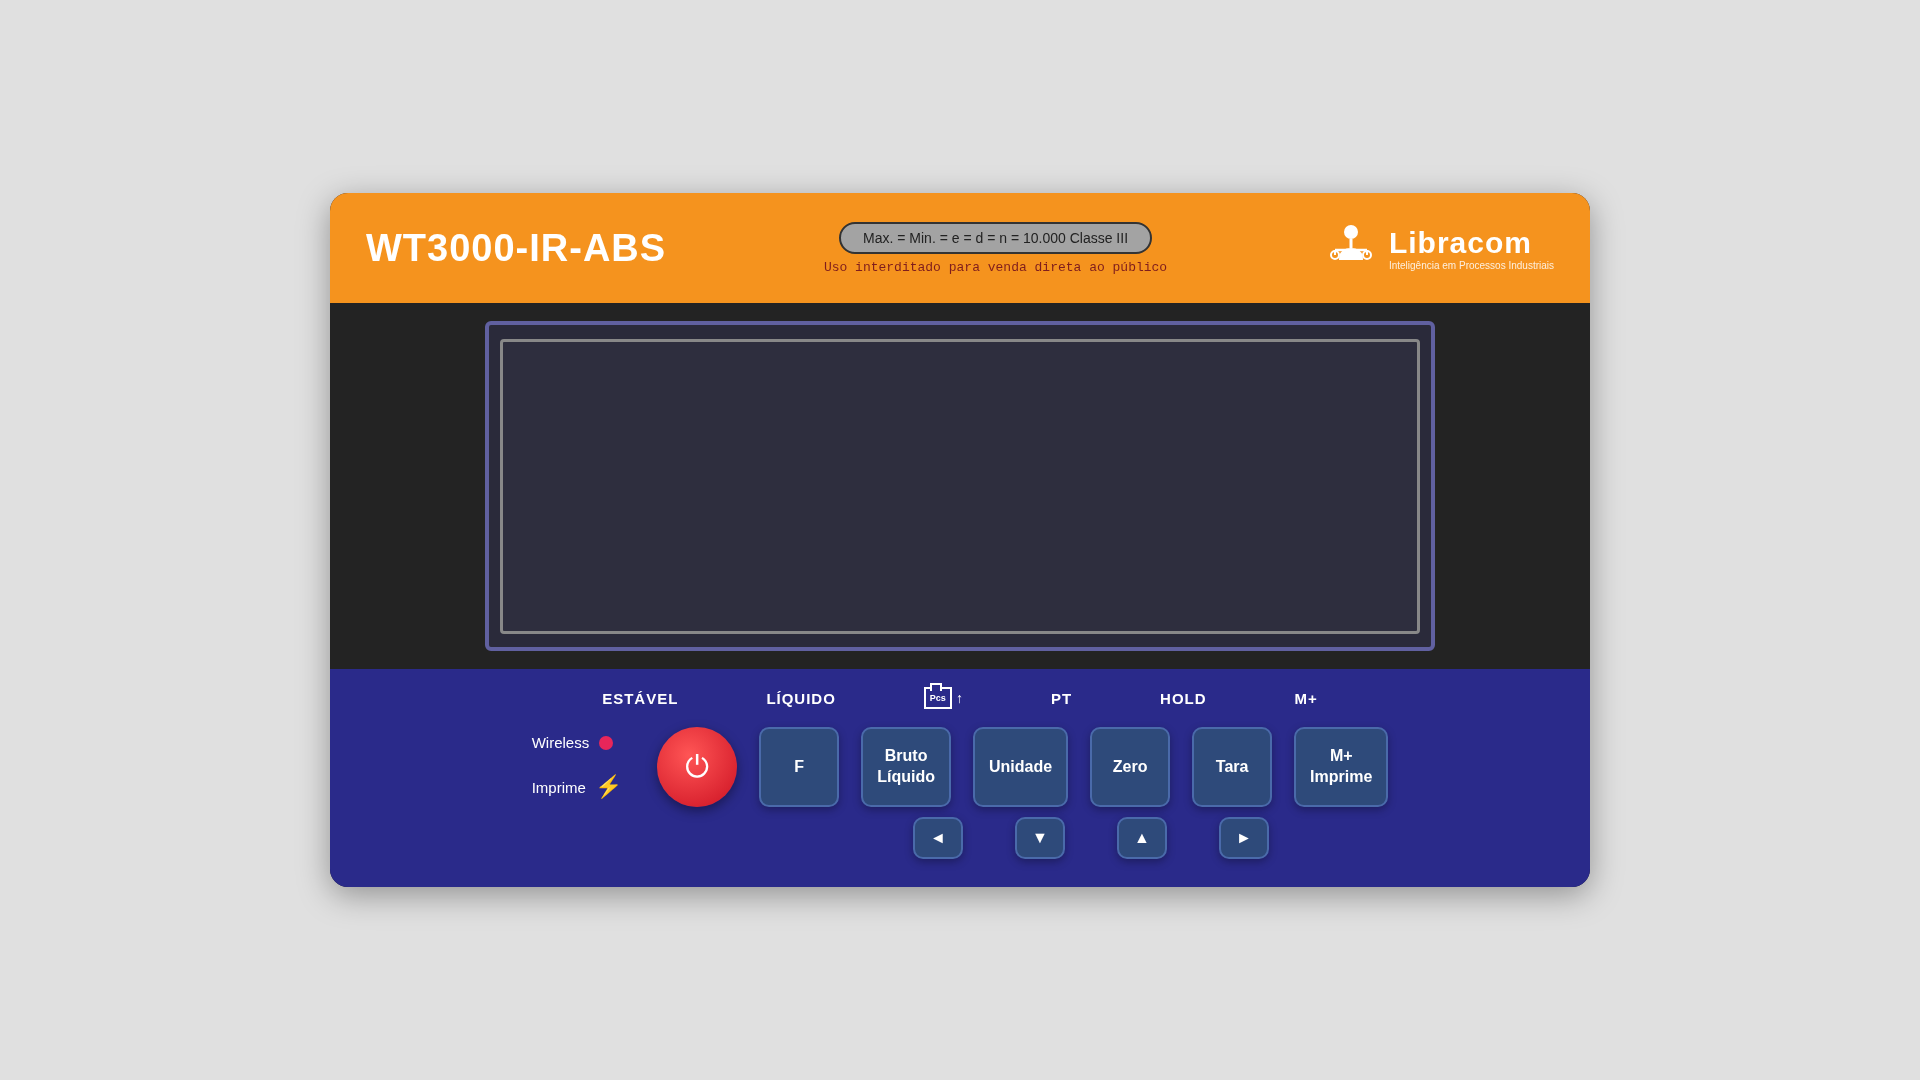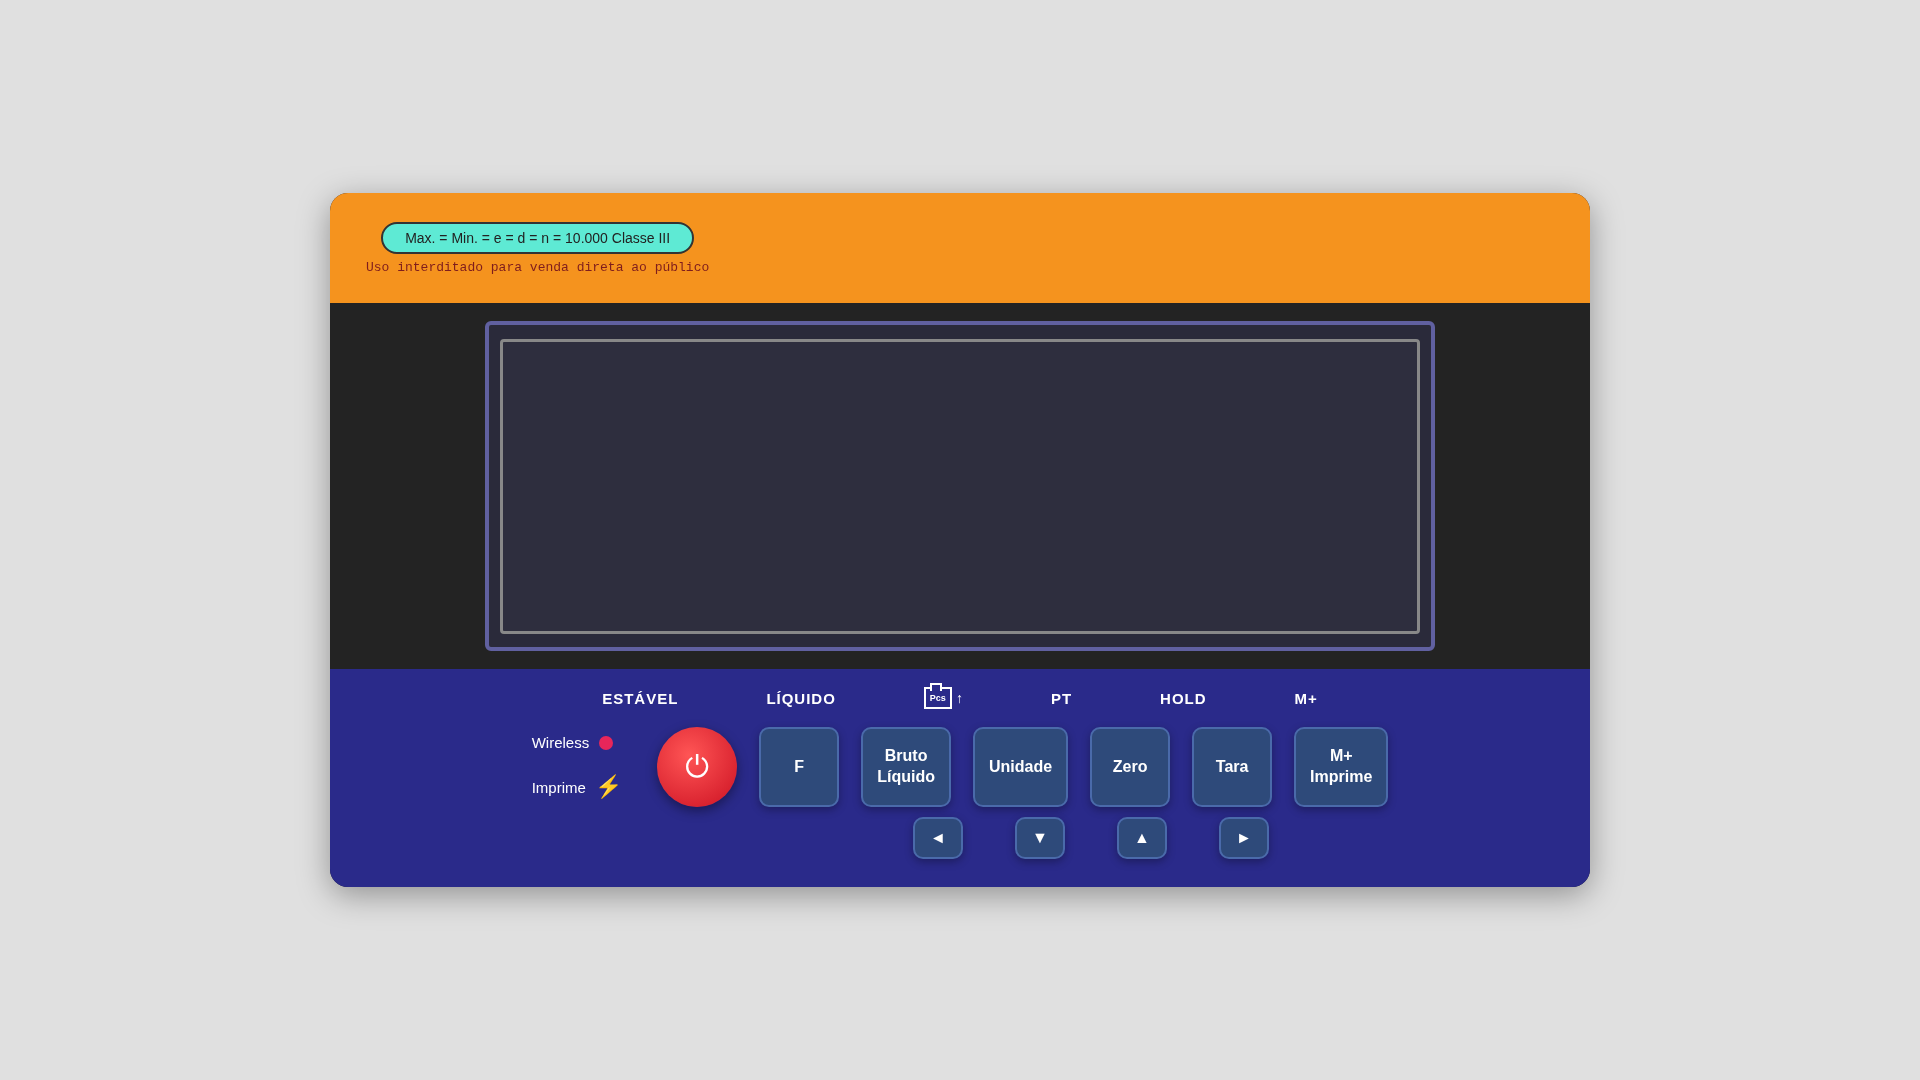--- a/index.html
+++ b/index.html
@@ -35,21 +35,21 @@
     }
     .header-center {
       display: flex;
       flex-direction: column;
       align-items: center;
       gap: 6px;
     }
     .header-badge {
       border: 2px solid #333;
       border-radius: 20px;
-      background: #5eead4;
+      background: #a3a3a3;
       padding: 6px 22px;
       font-size: 14px;
       color: #222;
       white-space: nowrap;
     }
     .header-subtitle {
       font-size: 13px;
       color: #7f1d1d;
       font-family: Liberation Mono, monospace;
     }
@@ -251,26 +251,45 @@
     .arrow-spacer {
       width: 80px;
     }
   </style>
 </head>
 <body>
 
 <div class="device">
 
   <div class="header">
+    <div class="header-title">WT3000-IR-ABS</div>
 
     <div class="header-center">
       <div class="header-badge">Max. =        Min. =        e = d =        n = 10.000   Classe III</div>
       <div class="header-subtitle">Uso interditado para venda direta ao público</div>
     </div>
 
+    <div class="logo-area">
+      <svg class="logo-icon" viewBox="0 0 52 52" fill="none">
+
+        <circle cx="26" cy="10" r="7" fill="white"></circle>
+        <path d="M14 38 Q14 26 26 26 Q38 26 38 38" fill="white"></path>
+        <line x1="26" y1="17" x2="26" y2="26" stroke="white" stroke-width="3"></line>
+
+        <line x1="10" y1="28" x2="42" y2="28" stroke="white" stroke-width="2.5"></line>
+        <circle cx="10" cy="33" r="4" fill="none" stroke="white" stroke-width="2"></circle>
+        <circle cx="42" cy="33" r="4" fill="none" stroke="white" stroke-width="2"></circle>
+        <line x1="10" y1="28" x2="10" y2="33" stroke="white" stroke-width="2"></line>
+        <line x1="42" y1="28" x2="42" y2="33" stroke="white" stroke-width="2"></line>
+      </svg>
+      <div class="logo-text">
+        <span class="logo-name">Libracom</span>
+        <span class="logo-tagline">Inteligência em Processos Industriais</span>
+      </div>
+    </div>
   </div>
 
   <div class="display-section">
     <div class="display-outer">
       <div class="display-inner"></div>
     </div>
   </div>
 
   <div class="controls-section">
 

